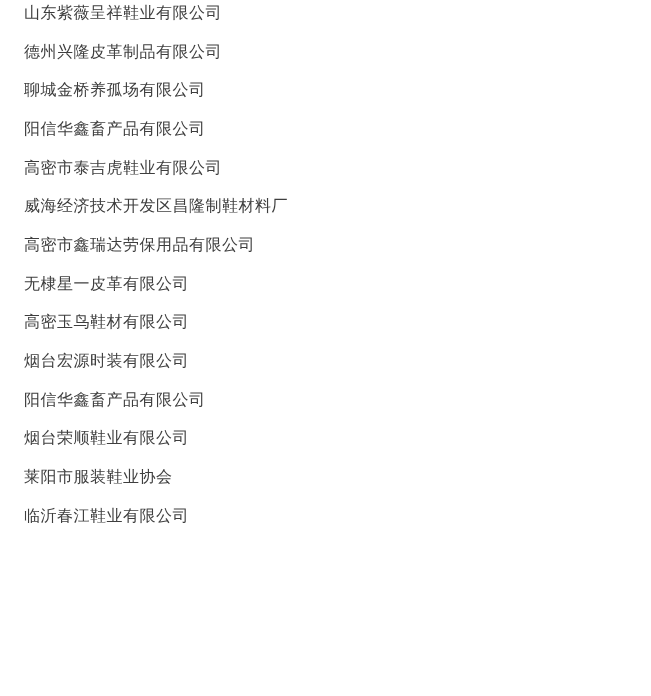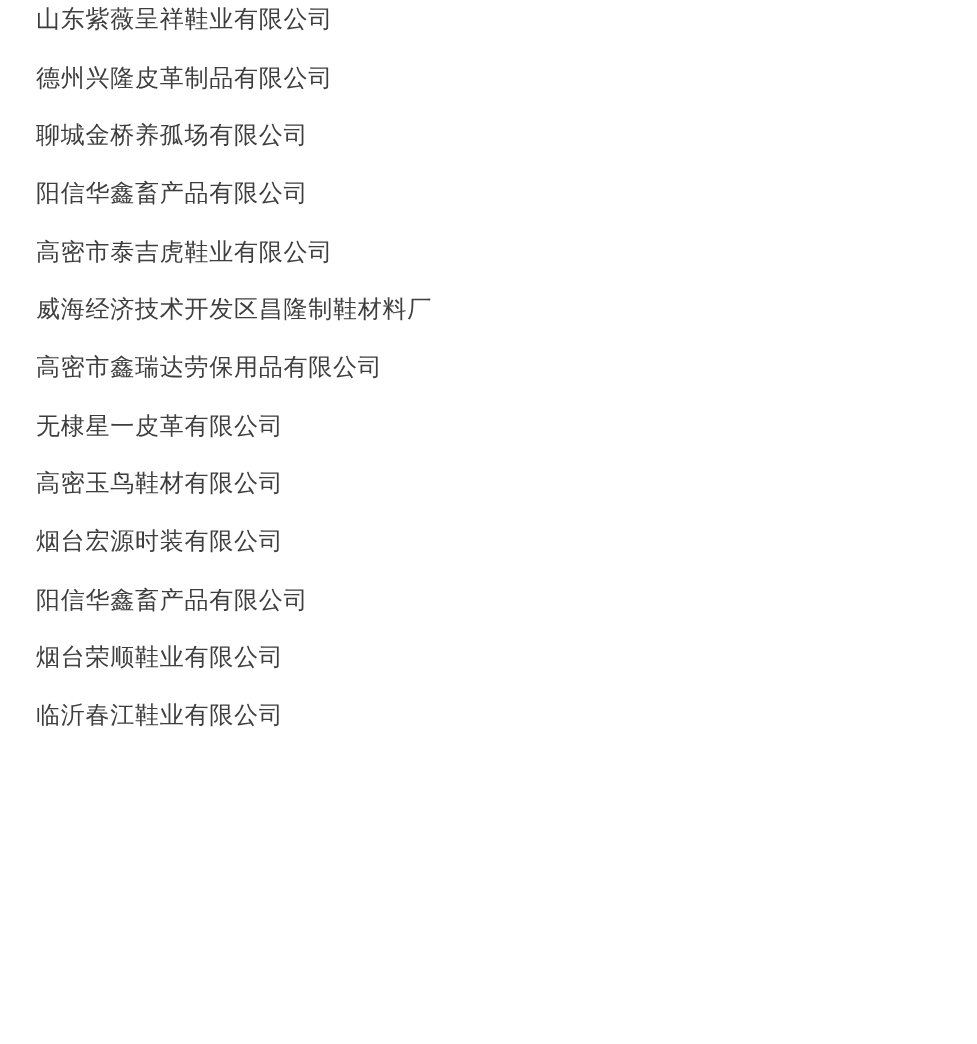--- a/index.html
+++ b/index.html
@@ -50,15 +50,16 @@
       <li><span class="company-name">聊城金桥养孤场有限公司</span></li>
       <li><span class="company-name">阳信华鑫畜产品有限公司</span></li>
       <li><span class="company-name">高密市泰吉虎鞋业有限公司</span></li>
       <li><span class="company-name">威海经济技术开发区昌隆制鞋材料厂</span></li>
       <li><span class="company-name">高密市鑫瑞达劳保用品有限公司</span></li>
       <li><span class="company-name">无棣星一皮革有限公司</span></li>
       <li><span class="company-name">高密玉鸟鞋材有限公司</span></li>
       <li><span class="company-name">烟台宏源时装有限公司</span></li>
       <li><span class="company-name">阳信华鑫畜产品有限公司</span></li>
       <li><span class="company-name">烟台荣顺鞋业有限公司</span></li>
+      <li><span class="company-name">莱阳市服装鞋业协会</span></li>
       <li><span class="company-name">临沂春江鞋业有限公司</span></li>
     </ul>
 </div>
 
 </body></html>

